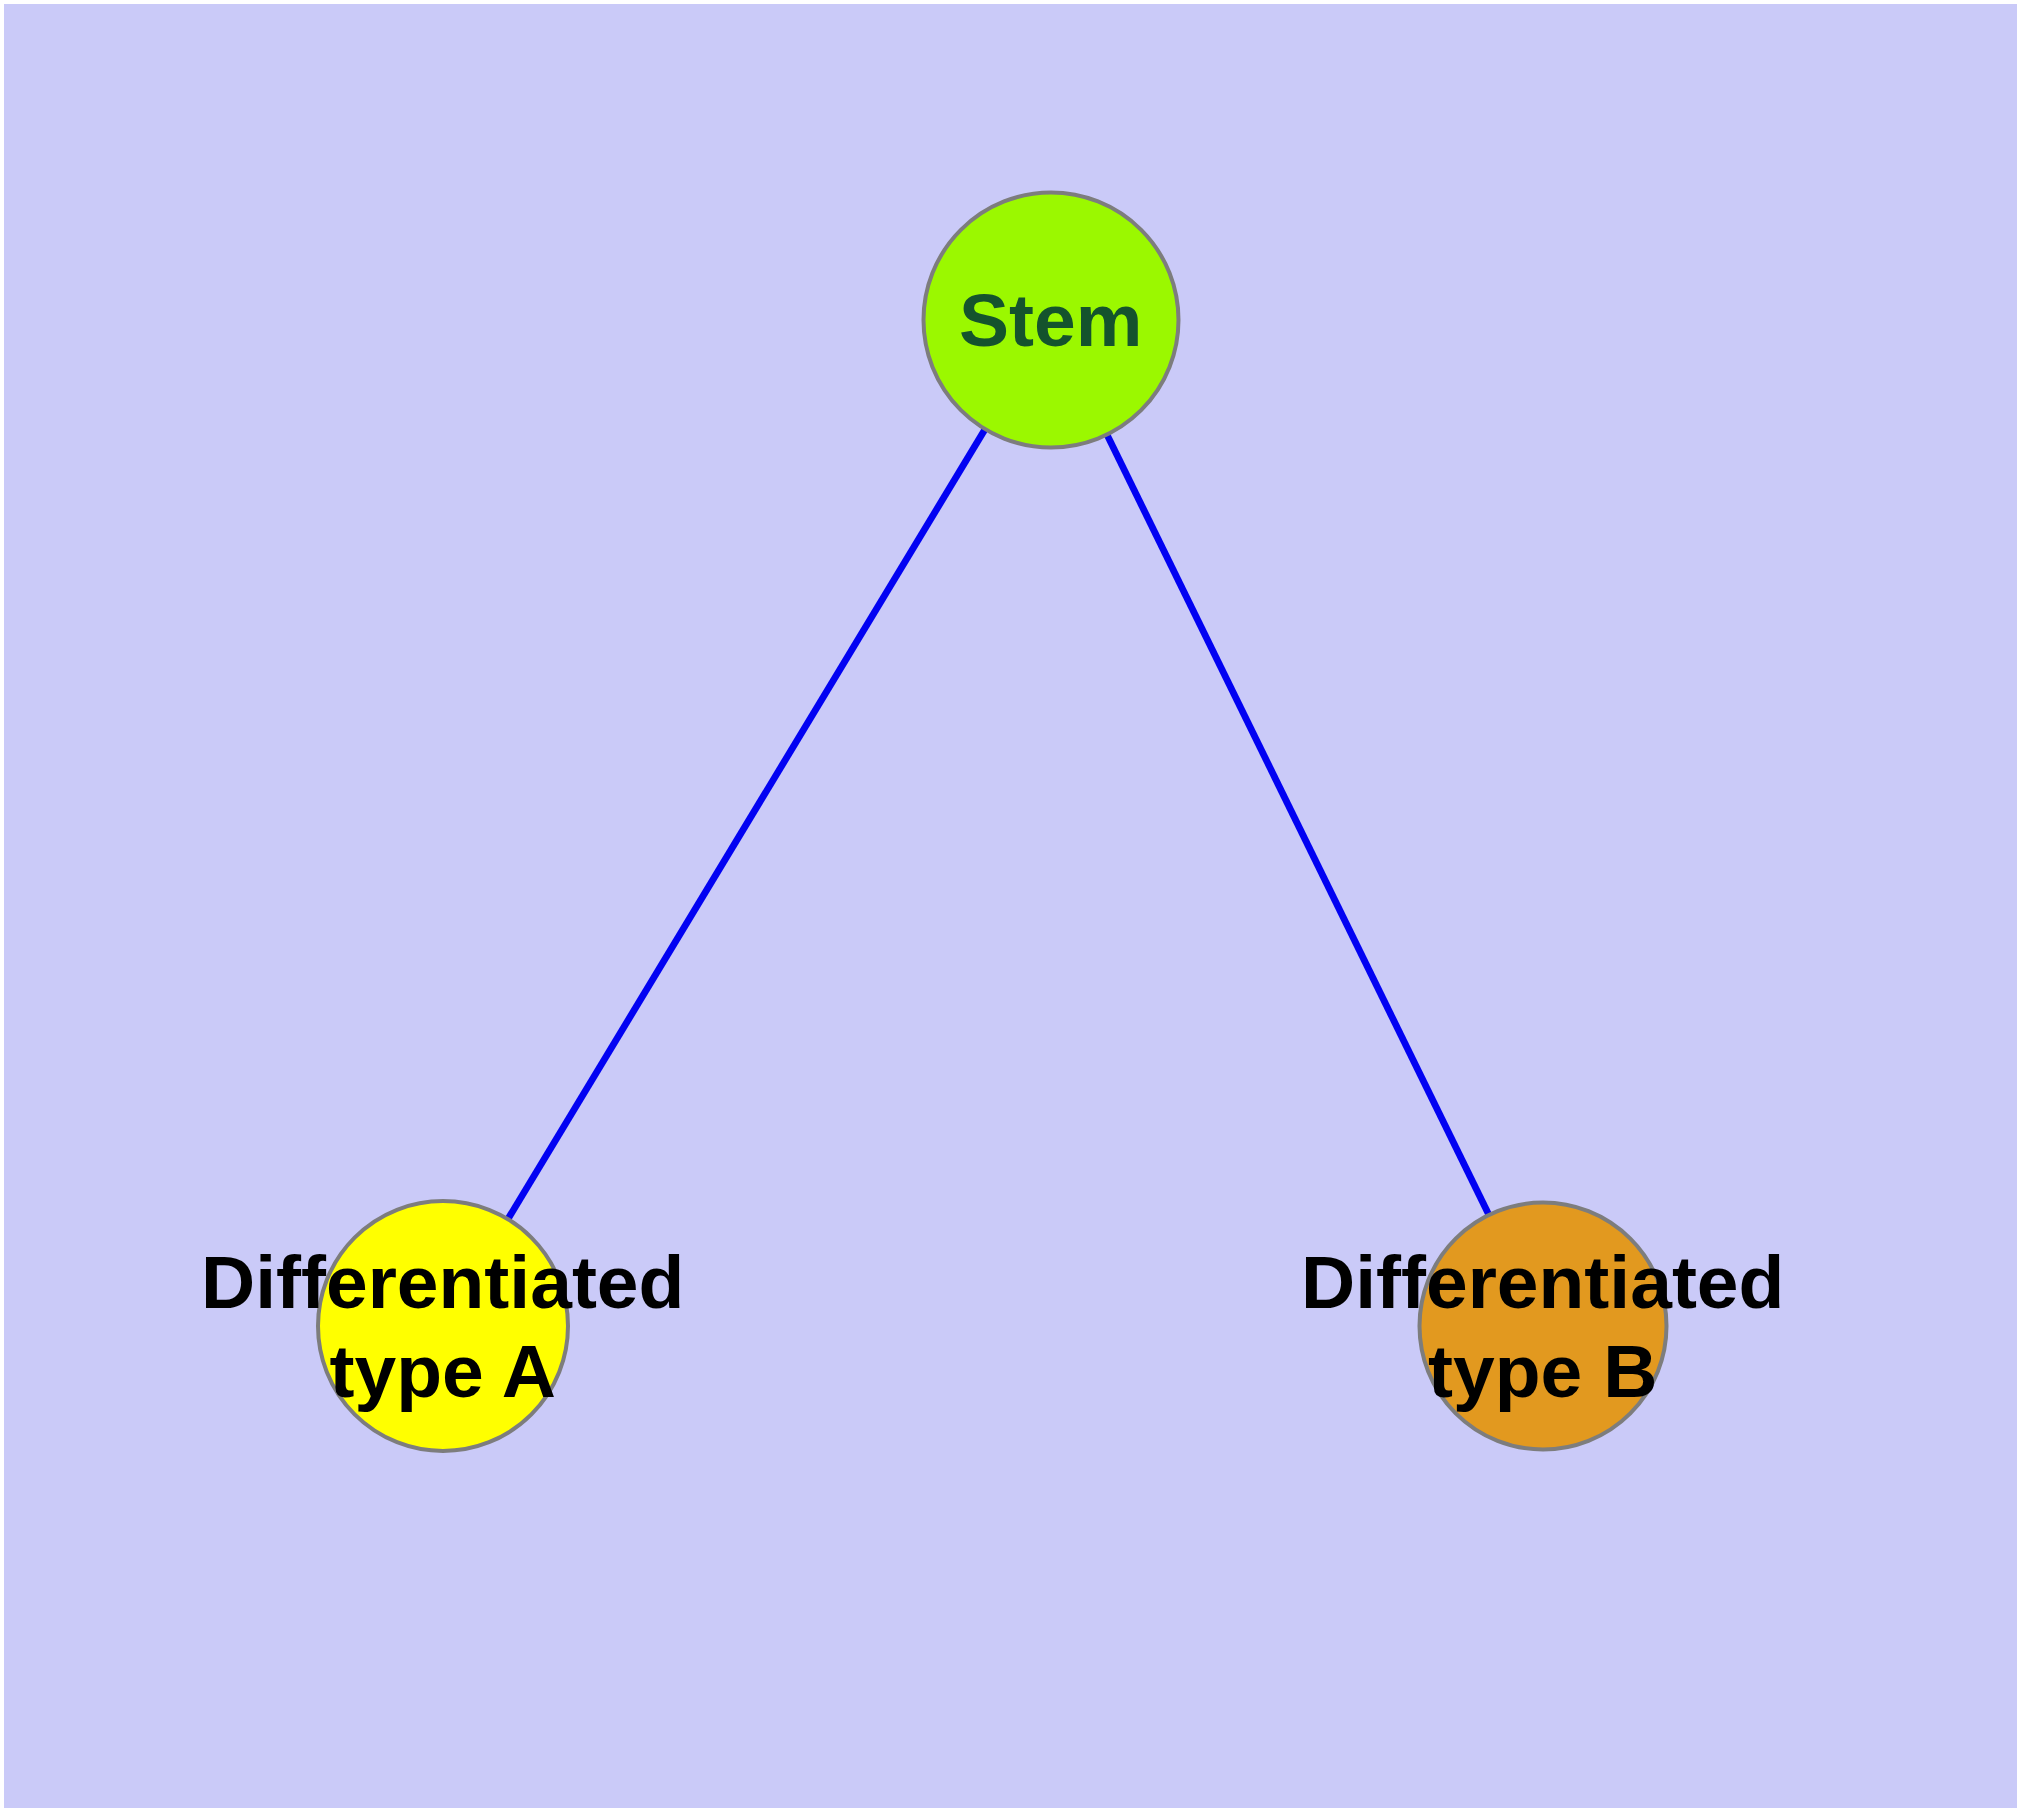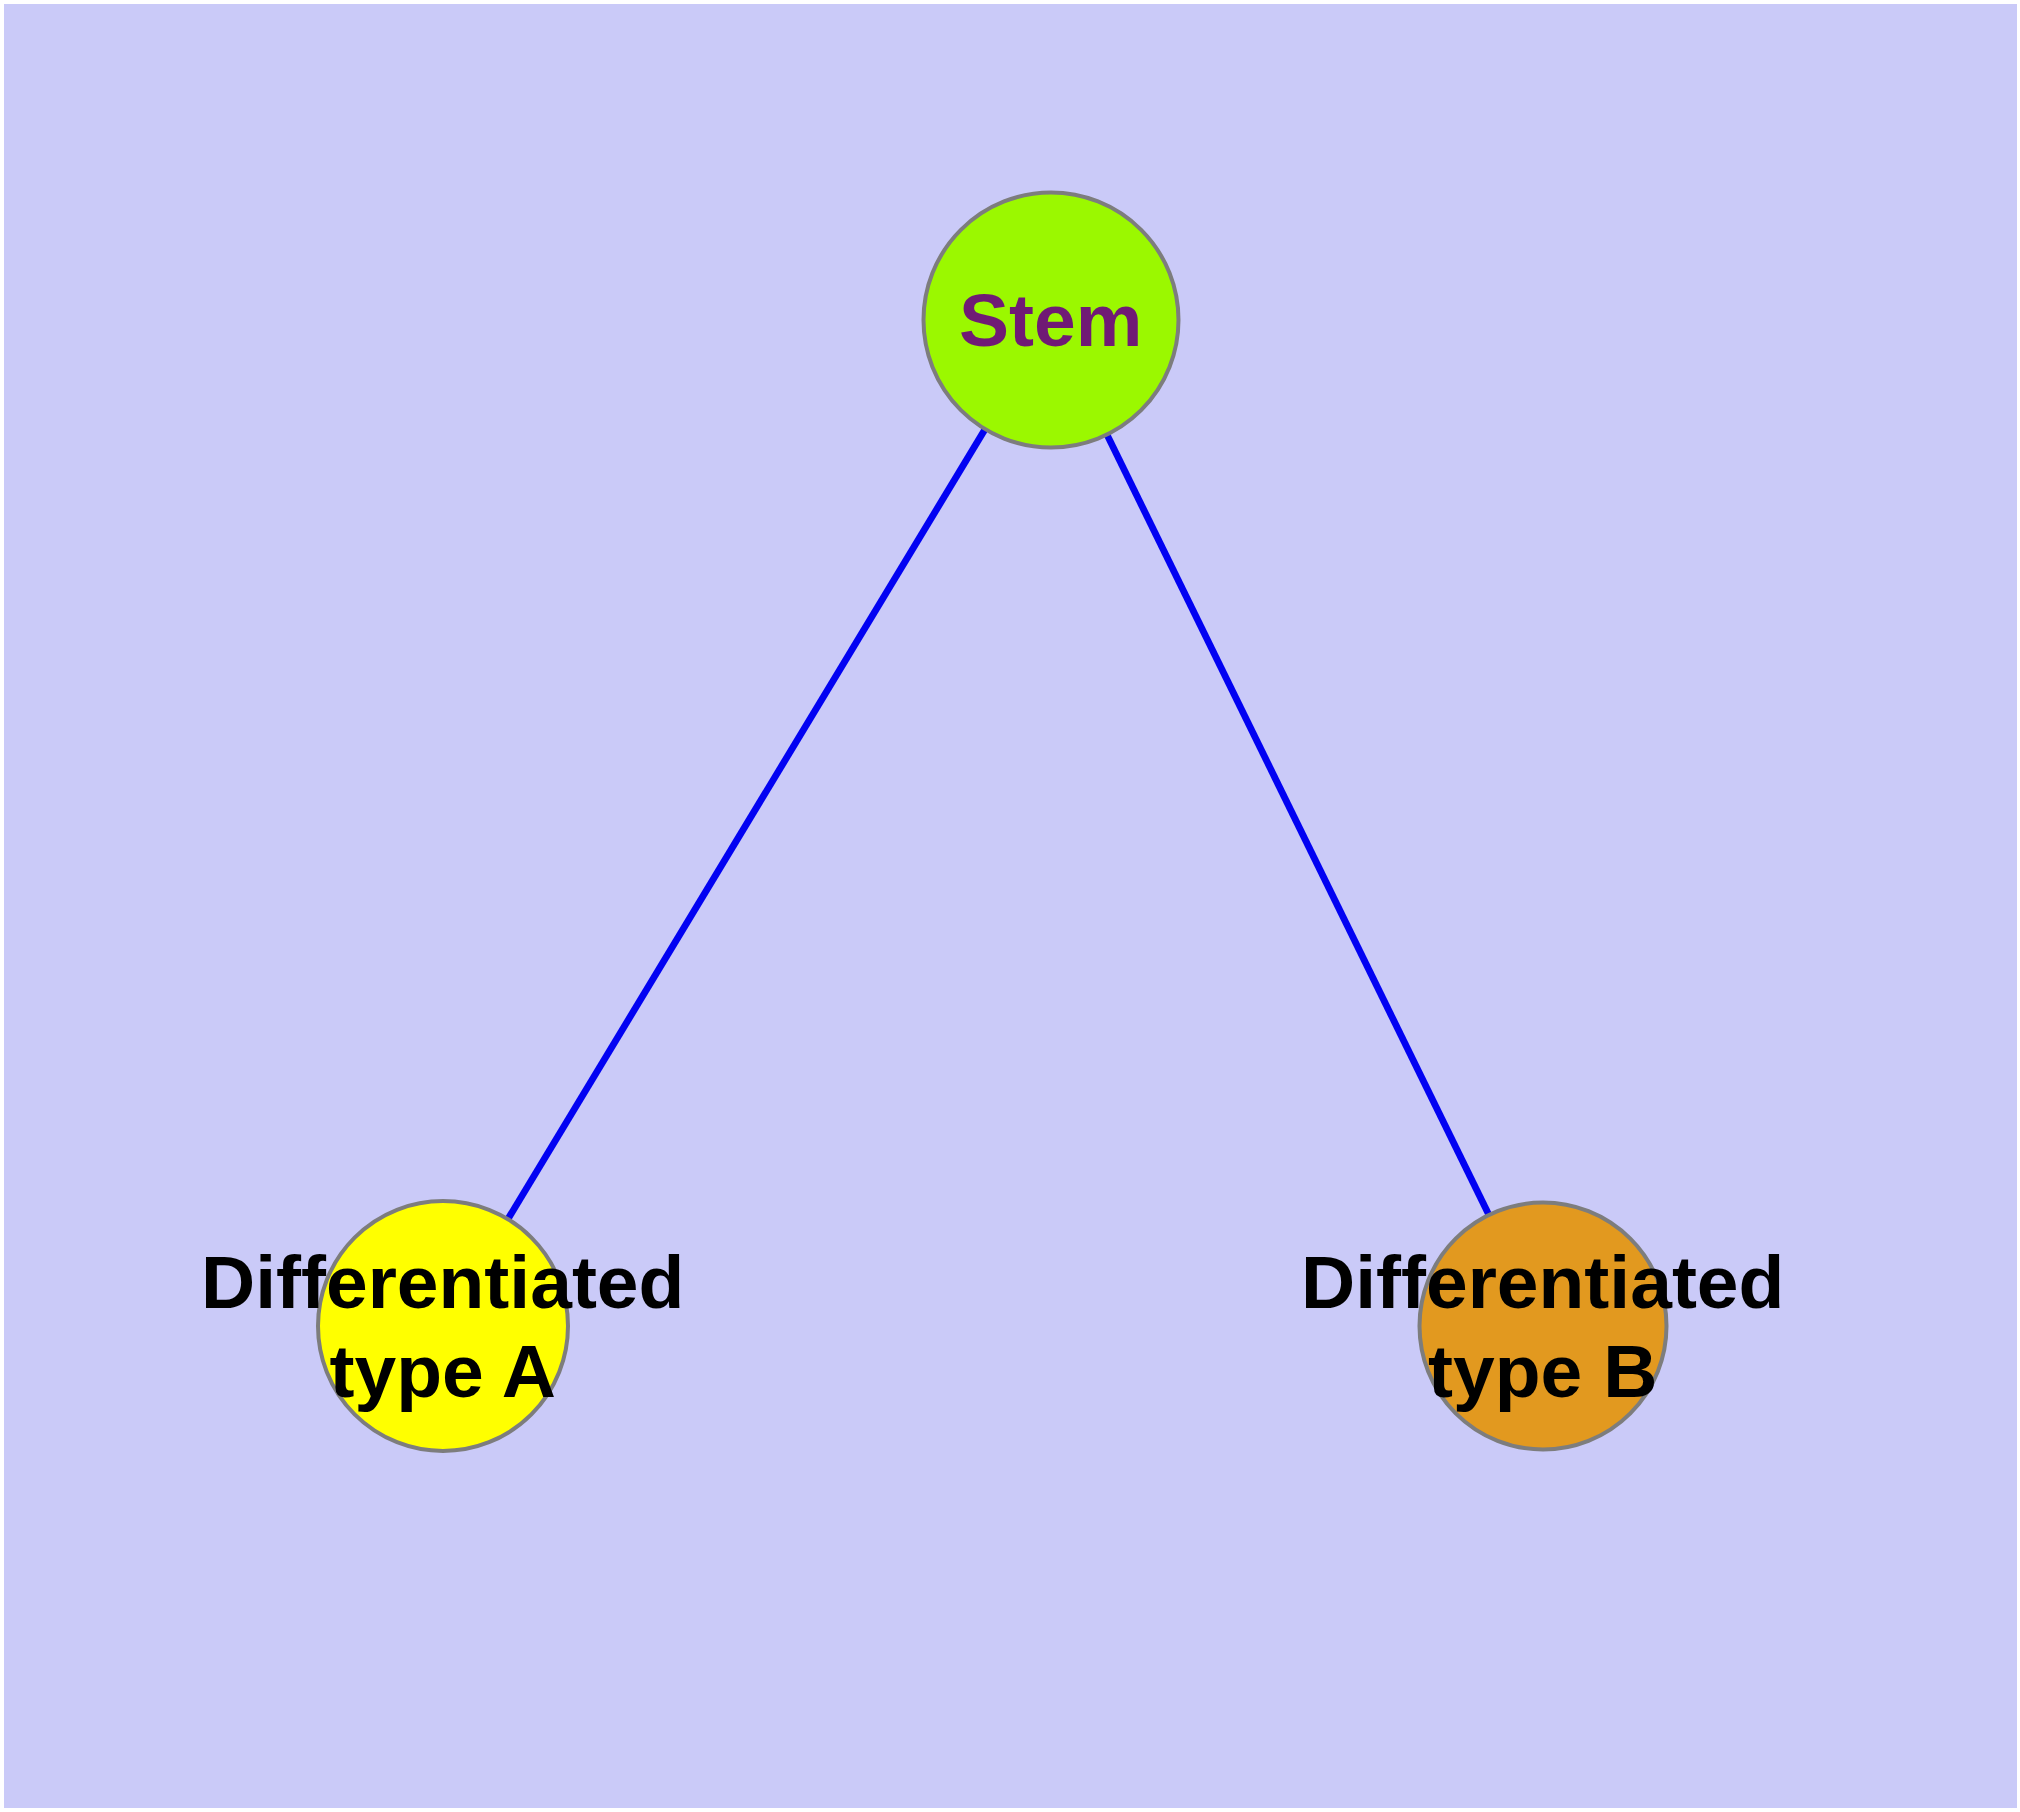--- a/index.html
+++ b/index.html
@@ -61,21 +61,21 @@
 <div class="page" style="background: rgb(255, 255, 255);">
   <div class="canvas" style="background: rgb(202, 202, 248);">
 
     <svg class="edge-layer" width="2021" height="1812" viewBox="0 0 2384 2138">
       <line x1="1235" y1="373" x2="518" y2="1560" stroke="#0202F2" stroke-width="8"></line>
       <line x1="1235" y1="373" x2="1816" y2="1560" stroke="#0202F2" stroke-width="8"></line>
     </svg>
 
     <div class="node" style="left: 1047px; top: 316px;">
       <div class="circle" style="height: 259px; width: 259px; background: rgb(155, 248, 0); border-color: rgb(125, 125, 125);"></div>
-      <div class="label" style="color: #701a75;">Stem</div>
+      <div class="label" style="color: #14532d;">Stem</div>
     </div>
 
     <div class="node" style="left: 439px; top: 1322px;">
       <div class="circle" style="height: 254px; width: 254px; background: rgb(255, 255, 0); border-color: rgb(125, 125, 125);"></div>
       <div class="label" style="color: rgb(0, 0, 0);">Differentiated
 type A</div>
     </div>
 
     <div class="node" style="left: 1539px; top: 1322px;">
       <div class="circle" style="height: 251px; width: 251px; background: rgb(226, 153, 31); border-color: rgb(125, 125, 125);"></div>

